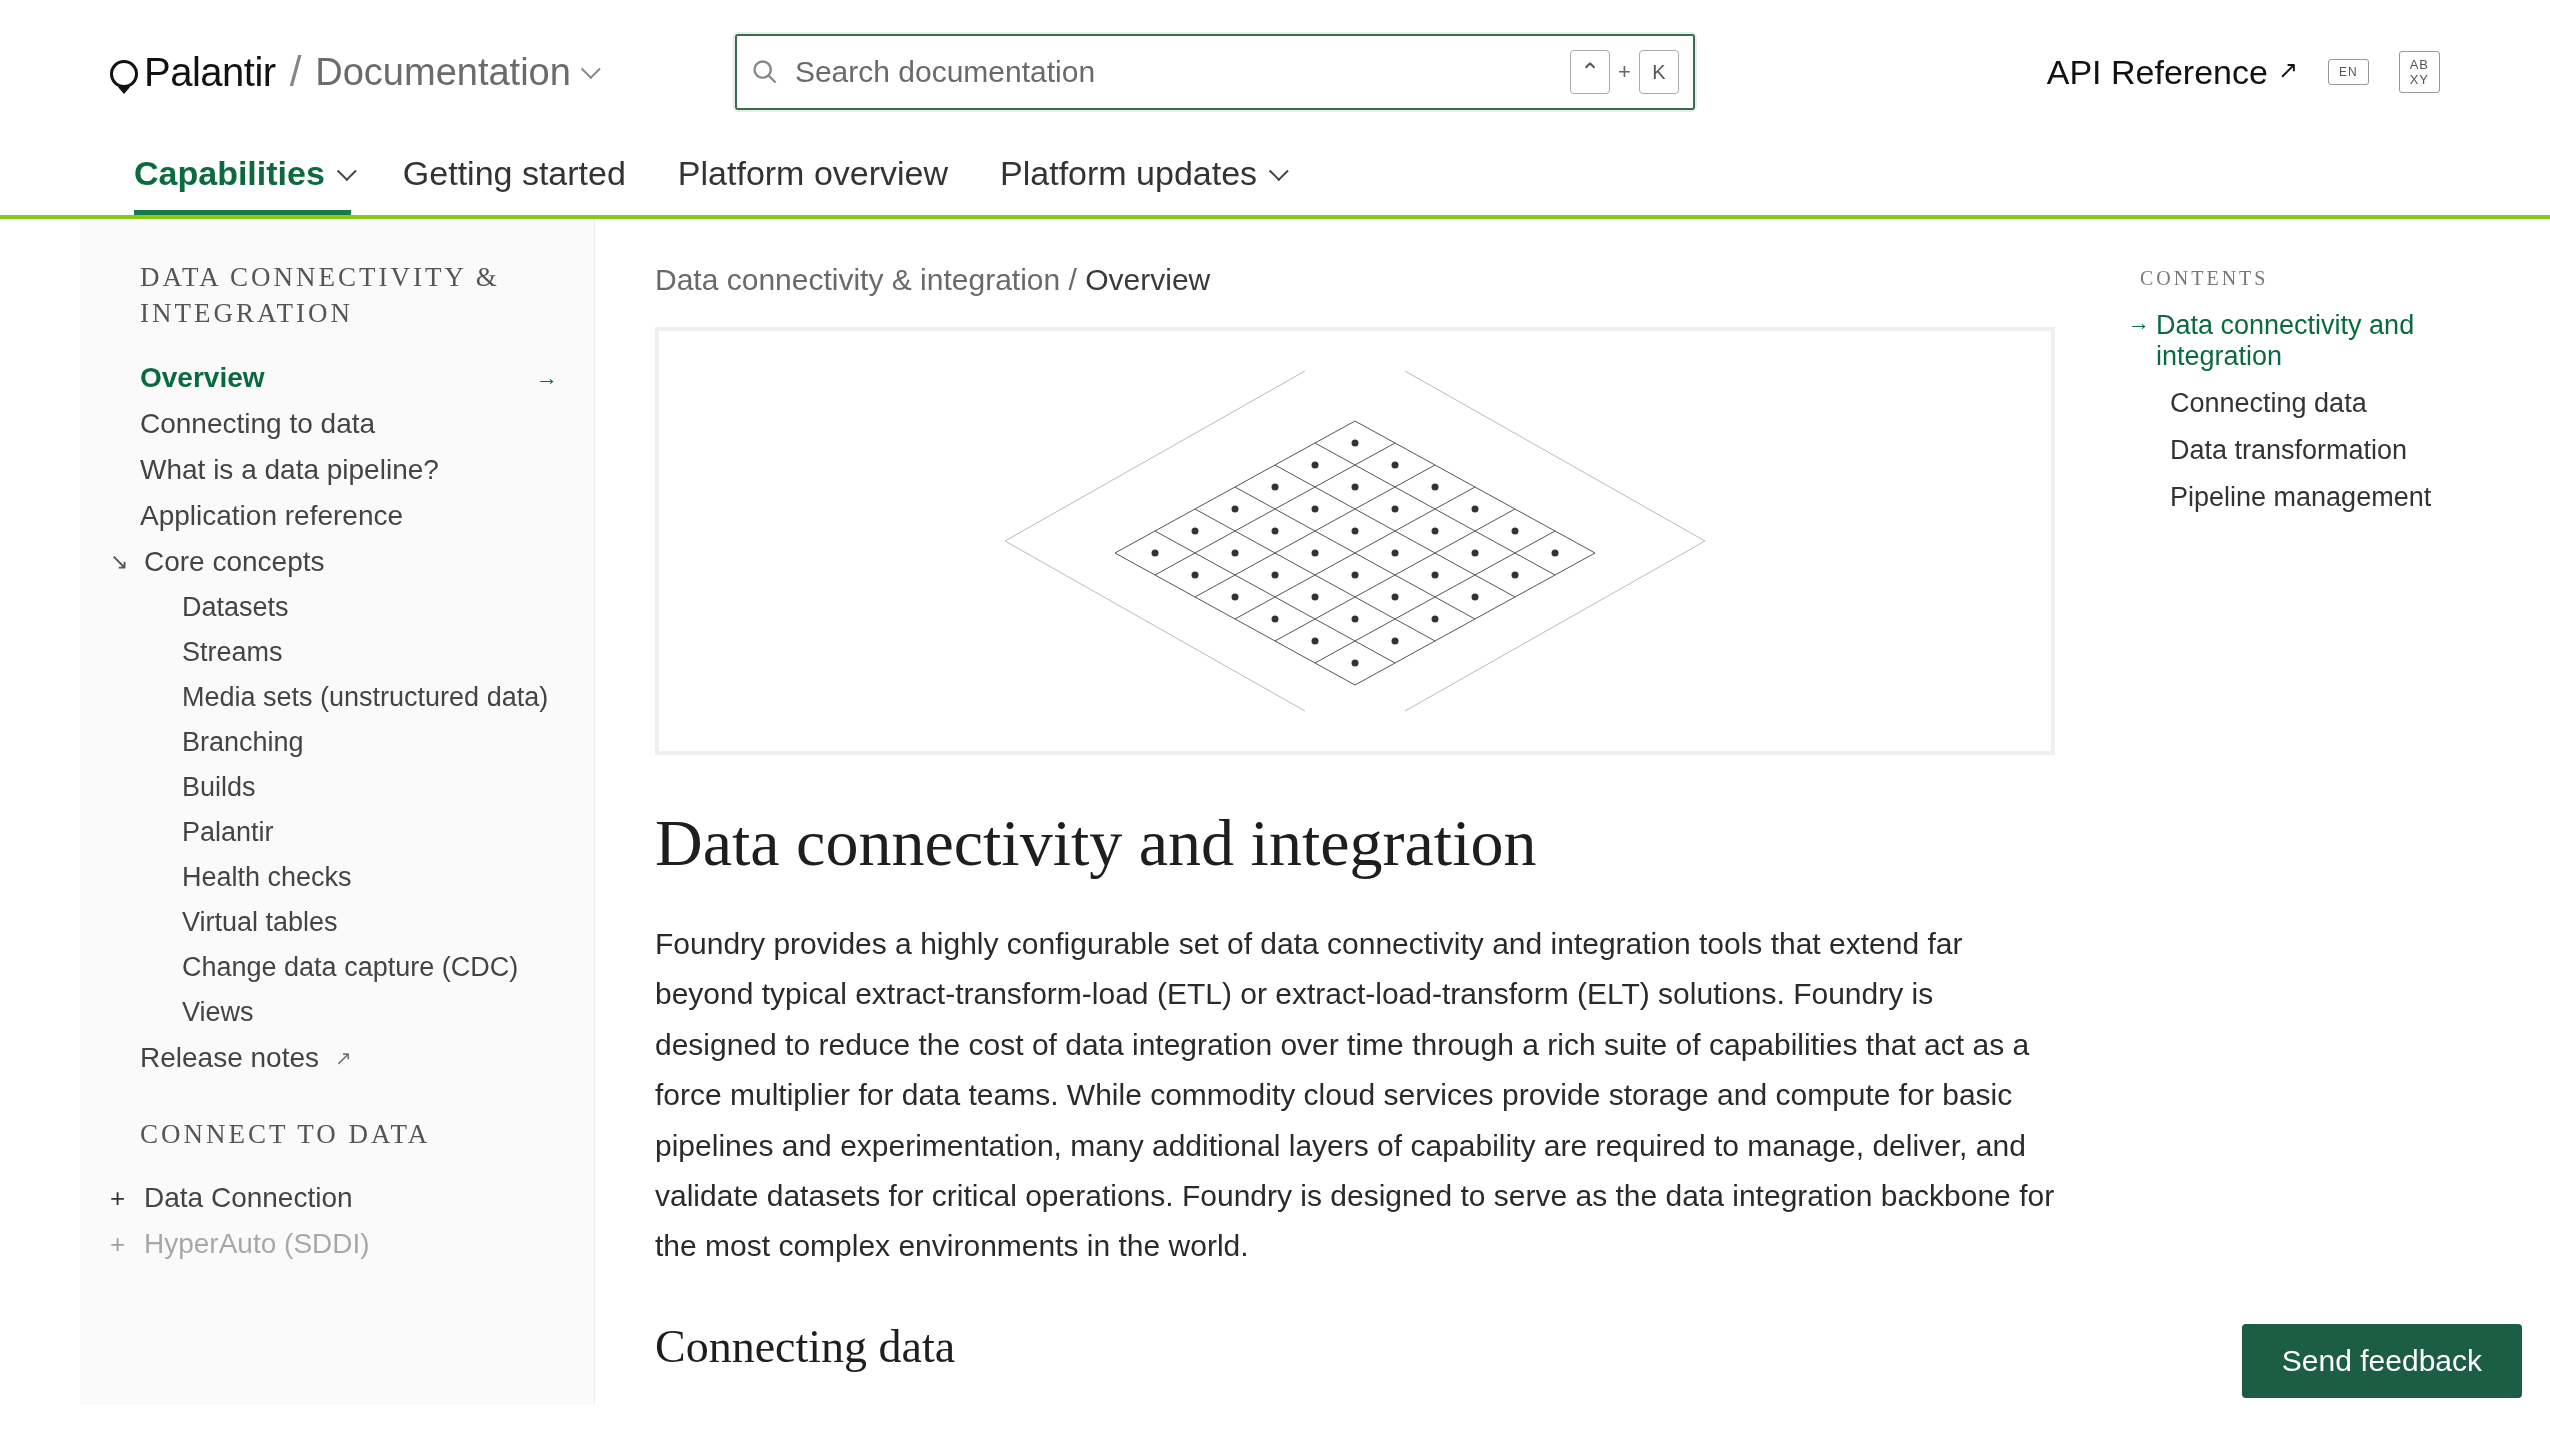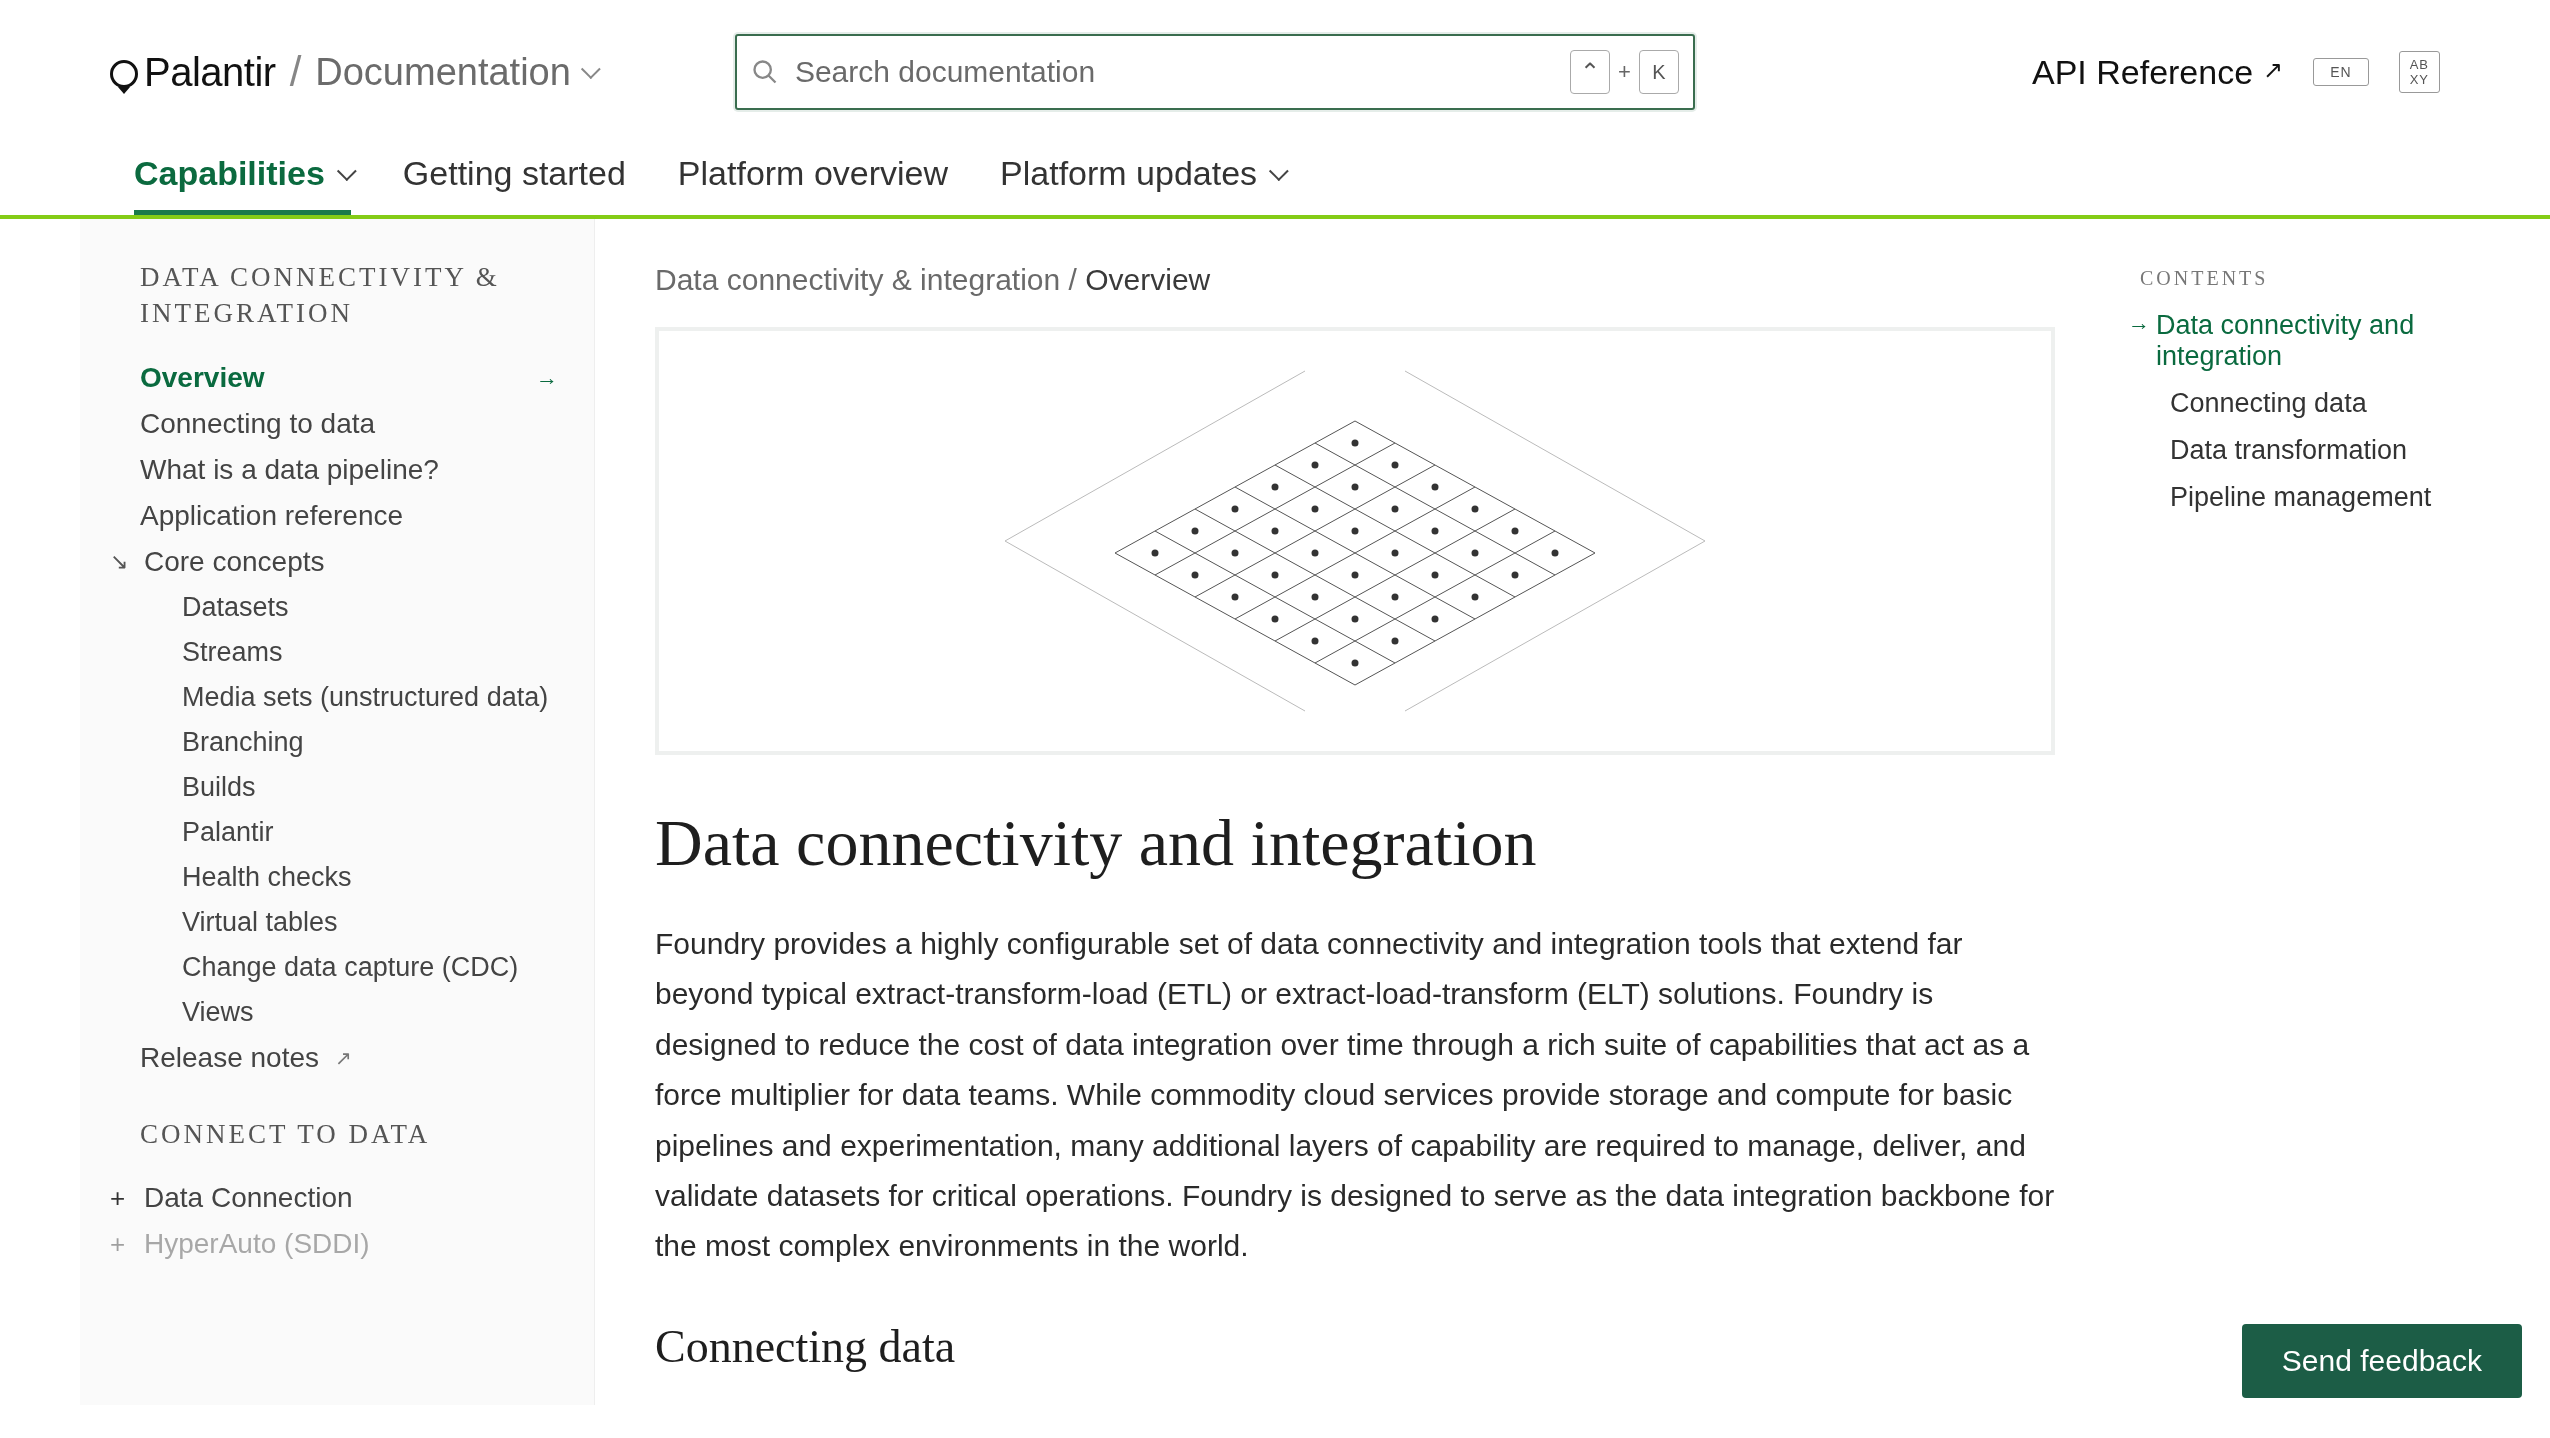--- a/index.html
+++ b/index.html
@@ -18,21 +18,21 @@
   .search { flex:0 0 auto; margin-left: 120px; width: 960px; height: 76px; border:2px solid #3a6d4f; border-radius:3px; display:flex; align-items:center; padding:0 14px; color:#6a6a6a; box-shadow: 0 0 0 2px rgba(43,107,70,.12);}
   .search-icon-svg { flex:0 0 auto; }
   .search-text { flex:1; font-size:30px; color:#6a6a6a; margin-left:16px;}
   .kbd-group { display:flex; align-items:center; gap:8px; font-size:22px; color:#666;}
   .kbd { display:inline-flex; align-items:center; justify-content:center; padding:6px 8px; min-width:40px; height:44px; border:1.5px solid #aaa; border-radius:4px; font-size:24px; color:#555;}
   .kbd.small { font-size:20px;}
   
   .right-cluster { margin-left:auto; display:flex; align-items:center; gap:30px;text-align:right;}
   .api-ref { font-size:34px; color:#111; display:inline-flex; align-items:center; gap:10px; cursor:pointer;}
   .ext-arrow { font-size:24px; transform: translateY(-2px);}
-  .badge { border:1.5px solid #999; border-radius:3px; padding:6px 16px; font-size:14px; color:#555; letter-spacing:1px; cursor:pointer; line-height:1;}
+  .badge { border:1.5px solid #999; border-radius:3px; padding:6px 10px; font-size:12px; color:#555; letter-spacing:1px; cursor:pointer; line-height:1;}
   .badge.stack { display:flex; flex-direction:column; font-size:13px; line-height:1; gap:2px; padding:6px 10px;}
   
   
   .navrow { display:flex; align-items:flex-end; gap:52px; padding:30px 110px 0 134px; border-bottom:4px solid #84cc16; margin-top:14px;}
   .navitem { font-size:34px; color:#333; padding-bottom:22px; display:inline-flex; align-items:center; gap:12px; cursor:pointer;}
   .navitem.active { color:#0b6a3f; font-weight:600; border-bottom:5px solid #1a7a4a; padding-bottom:17px;}
   .navitem .chev-down { border-color:#444;}
   
   
   .body { display:flex; height: calc(1438px - 252px); }

